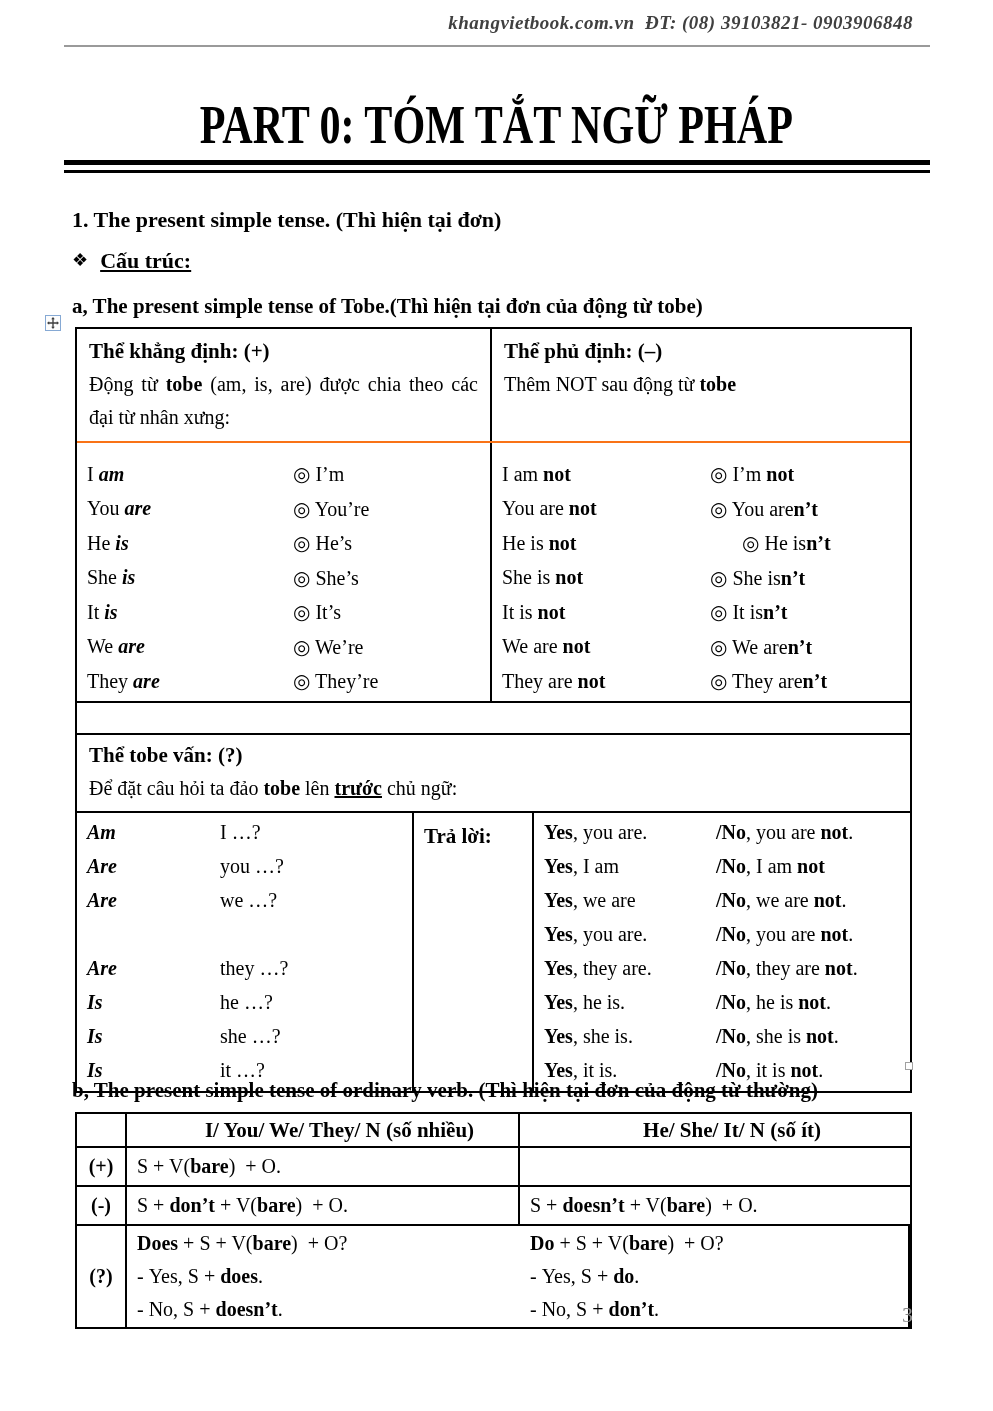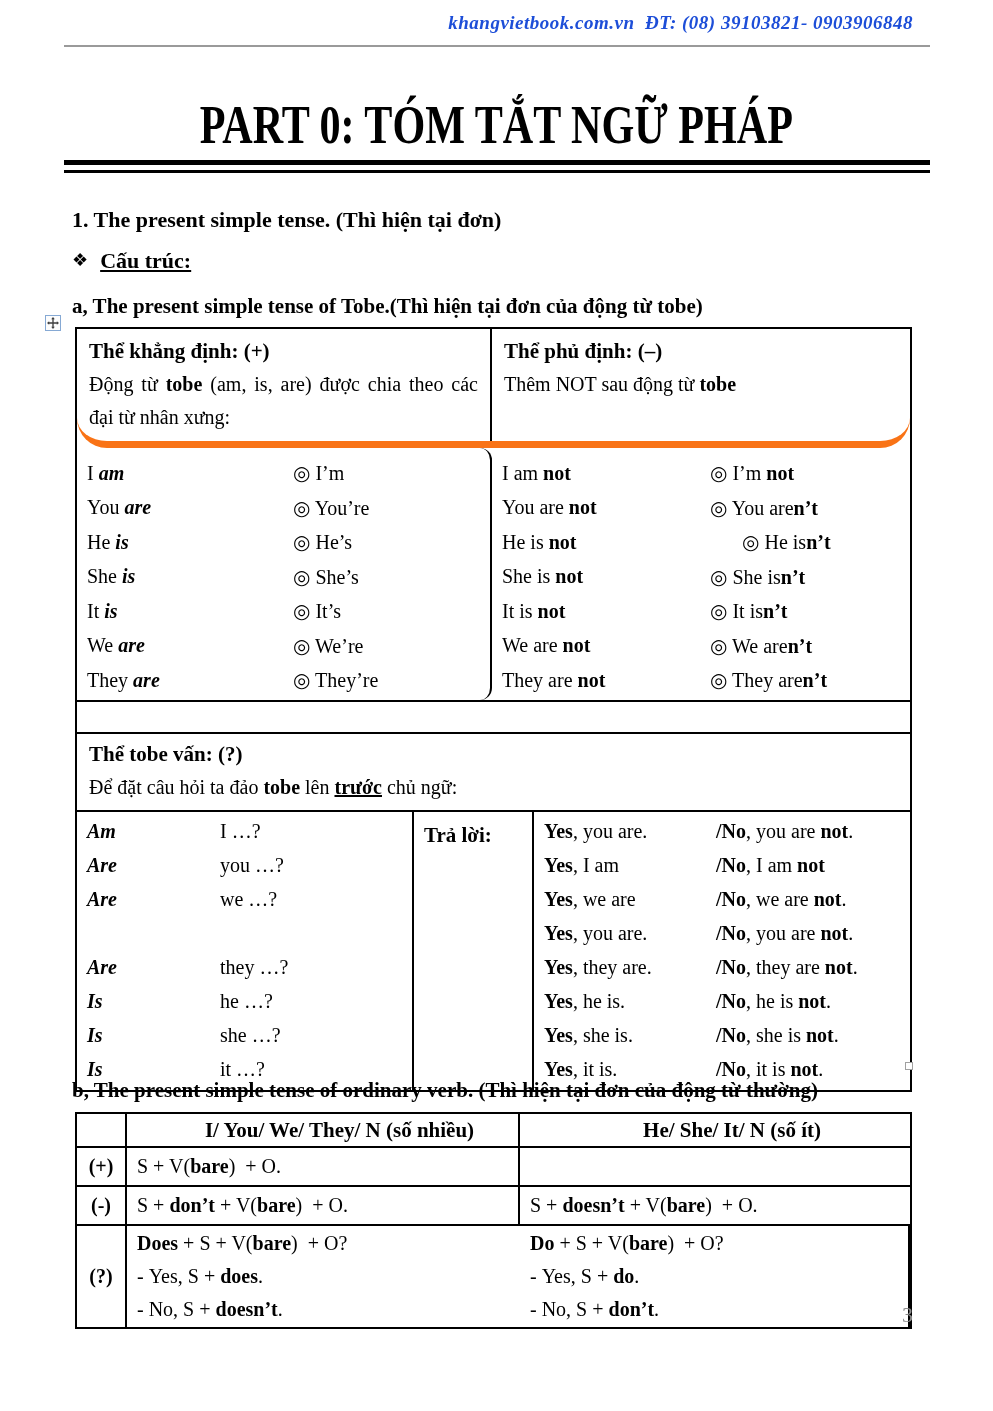--- a/index.html
+++ b/index.html
@@ -1,21 +1,21 @@
 <!DOCTYPE html>
 <html><head>
 <meta charset="utf-8">
 <style>
   html,body{margin:0;padding:0;background:#e8e8e8;}
   .page{position:relative;width:993px;height:1411px;background:#ffffff;margin:0 auto;
         font-family:"Liberation Serif","DejaVu Serif",serif;color:#000;overflow:hidden;}
 
   
   .hdr-text{position:absolute;top:12px;right:80px;font-style:italic;font-weight:bold;
-            color:#1d4ed8;font-size:19px;letter-spacing:.5px;}
+            color:#404040;font-size:19px;letter-spacing:.5px;}
   .hdr-rule{position:absolute;top:45px;left:64px;width:866px;height:0;border-top:2px solid #9a9a9a;}
 
   
   .title-wrap{position:absolute;top:96px;left:0;width:100%;text-align:center;white-space:nowrap;}
   .title-text{display:inline-block;font-weight:bold;font-size:54px;line-height:58px;
               transform:scale(.78,1.02);transform-origin:50% 50%;letter-spacing:0px;}
   .rule-thick{position:absolute;top:160px;left:64px;width:866px;height:5px;background:#000;}
   .rule-thin{position:absolute;top:170px;left:64px;width:866px;height:3px;background:#000;}
 
   
@@ -30,27 +30,27 @@
   
   .move-handle{position:absolute;left:45px;top:315px;width:16px;height:16px;border:1px solid #86a9d4;
                background:#fdfdfd;display:flex;align-items:center;justify-content:center;box-sizing:border-box;}
   .resize-handle{position:absolute;left:905px;top:1062px;width:8px;height:8px;border:1px solid #a0a0a0;
                  background:#fff;box-sizing:border-box;}
 
   
   .t1{position:absolute;left:75px;top:327px;width:837px;border:2px solid #000;box-sizing:border-box;font-size:20px;}
   .t1 .split{display:grid;grid-template-columns:415px 1fr;}
   .t1 .cl{border-right:2px solid #000;}
-  .t1-head{border-bottom:7px solid #f97316;border-radius:30px;}
+  .t1-head{border-bottom:2px solid #f97316;}
   .t1-head .cell{padding:5px 12px 7px 12px;}
   .cell-title{font-weight:bold;font-size:21px;line-height:34px;}
   .cell-desc{line-height:33px;}
   .just{text-align:justify;}
   .t1-body{border-bottom:2px solid #000;}
-  .t1-body .cell{padding:8px 6px 2px 10px;border-radius:12px;}
+  .t1-body .cell{padding:14px 6px 2px 10px;}
   .rows .trow{display:grid;height:34.5px;align-items:center;}
   .t1-empty{height:30px;border-bottom:2px solid #000;}
   .t1-q{border-bottom:2px solid #000;padding:3px 12px 6px 12px;}
   .t1-qa{display:grid;grid-template-columns:337px 120px 1fr;}
   .t1-qa .cell{padding:3px 8px 3px 10px;}
   .t1-qa .rows .trow{height:34px;}
   .alabel{font-weight:bold;font-size:21px;line-height:34px;padding-top:3px;}
 
   
   .t2{position:absolute;left:75px;top:1112px;width:837px;border:2px solid #000;box-sizing:border-box;font-size:20px;}

